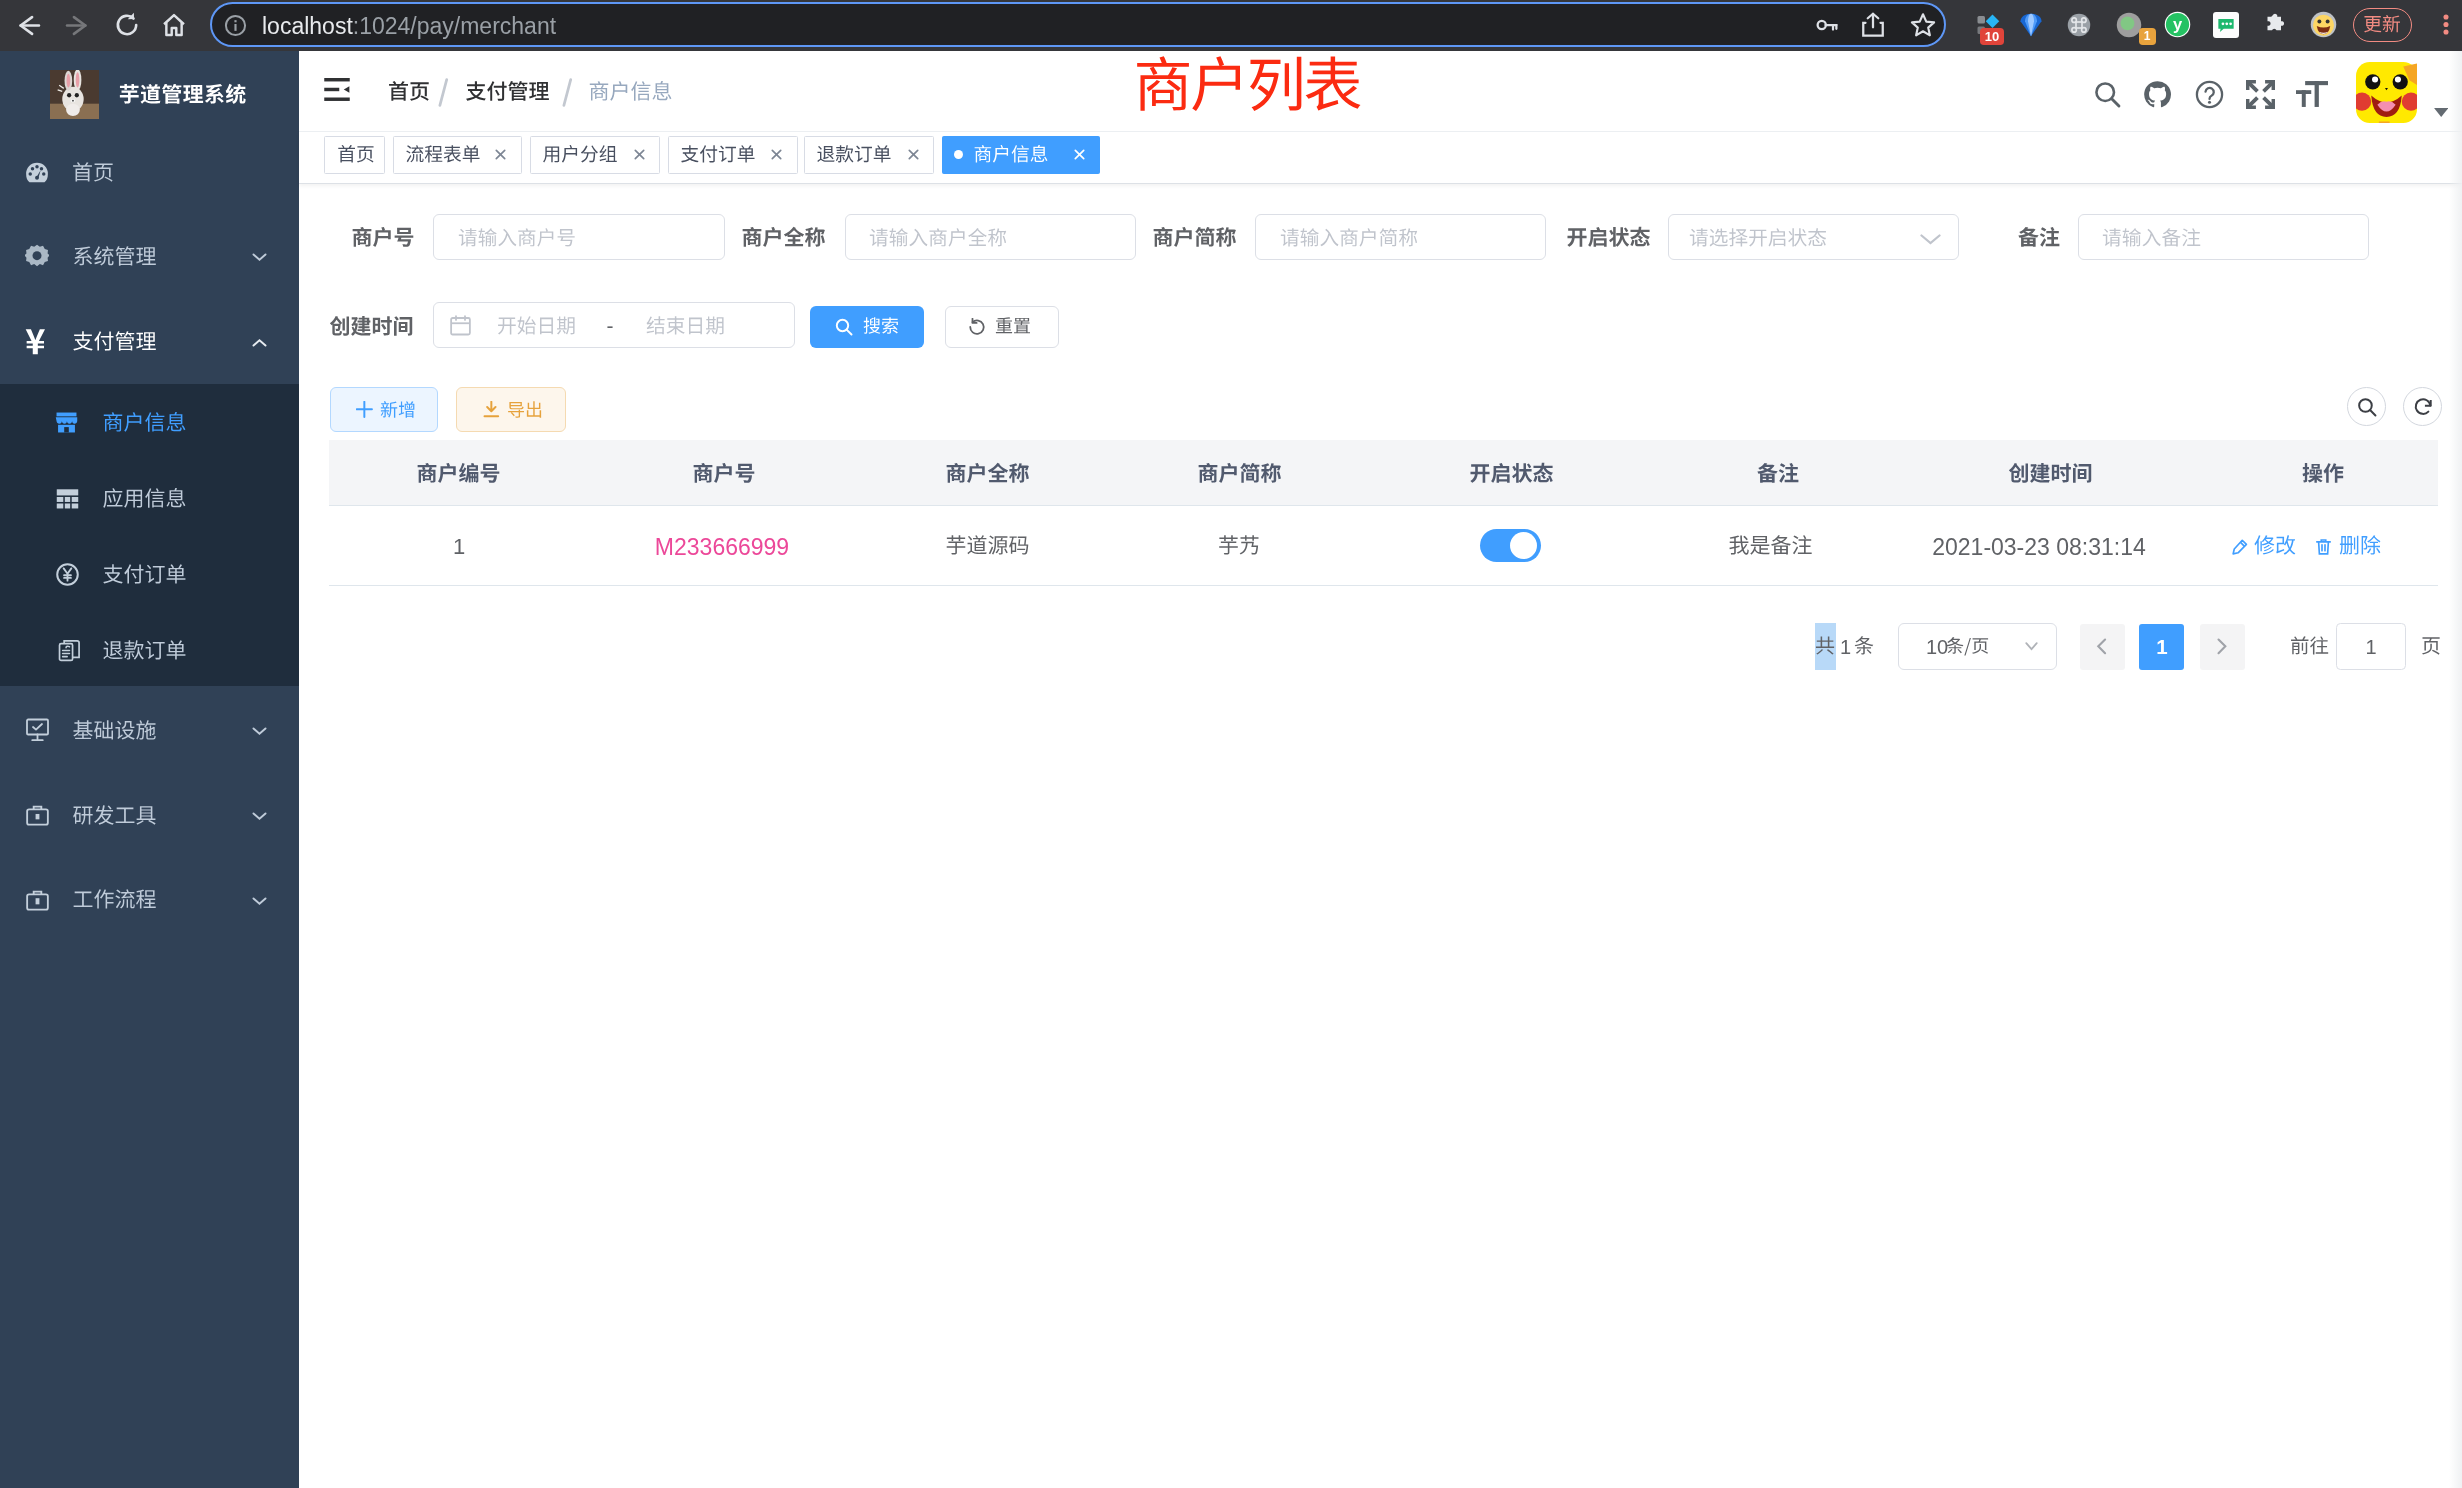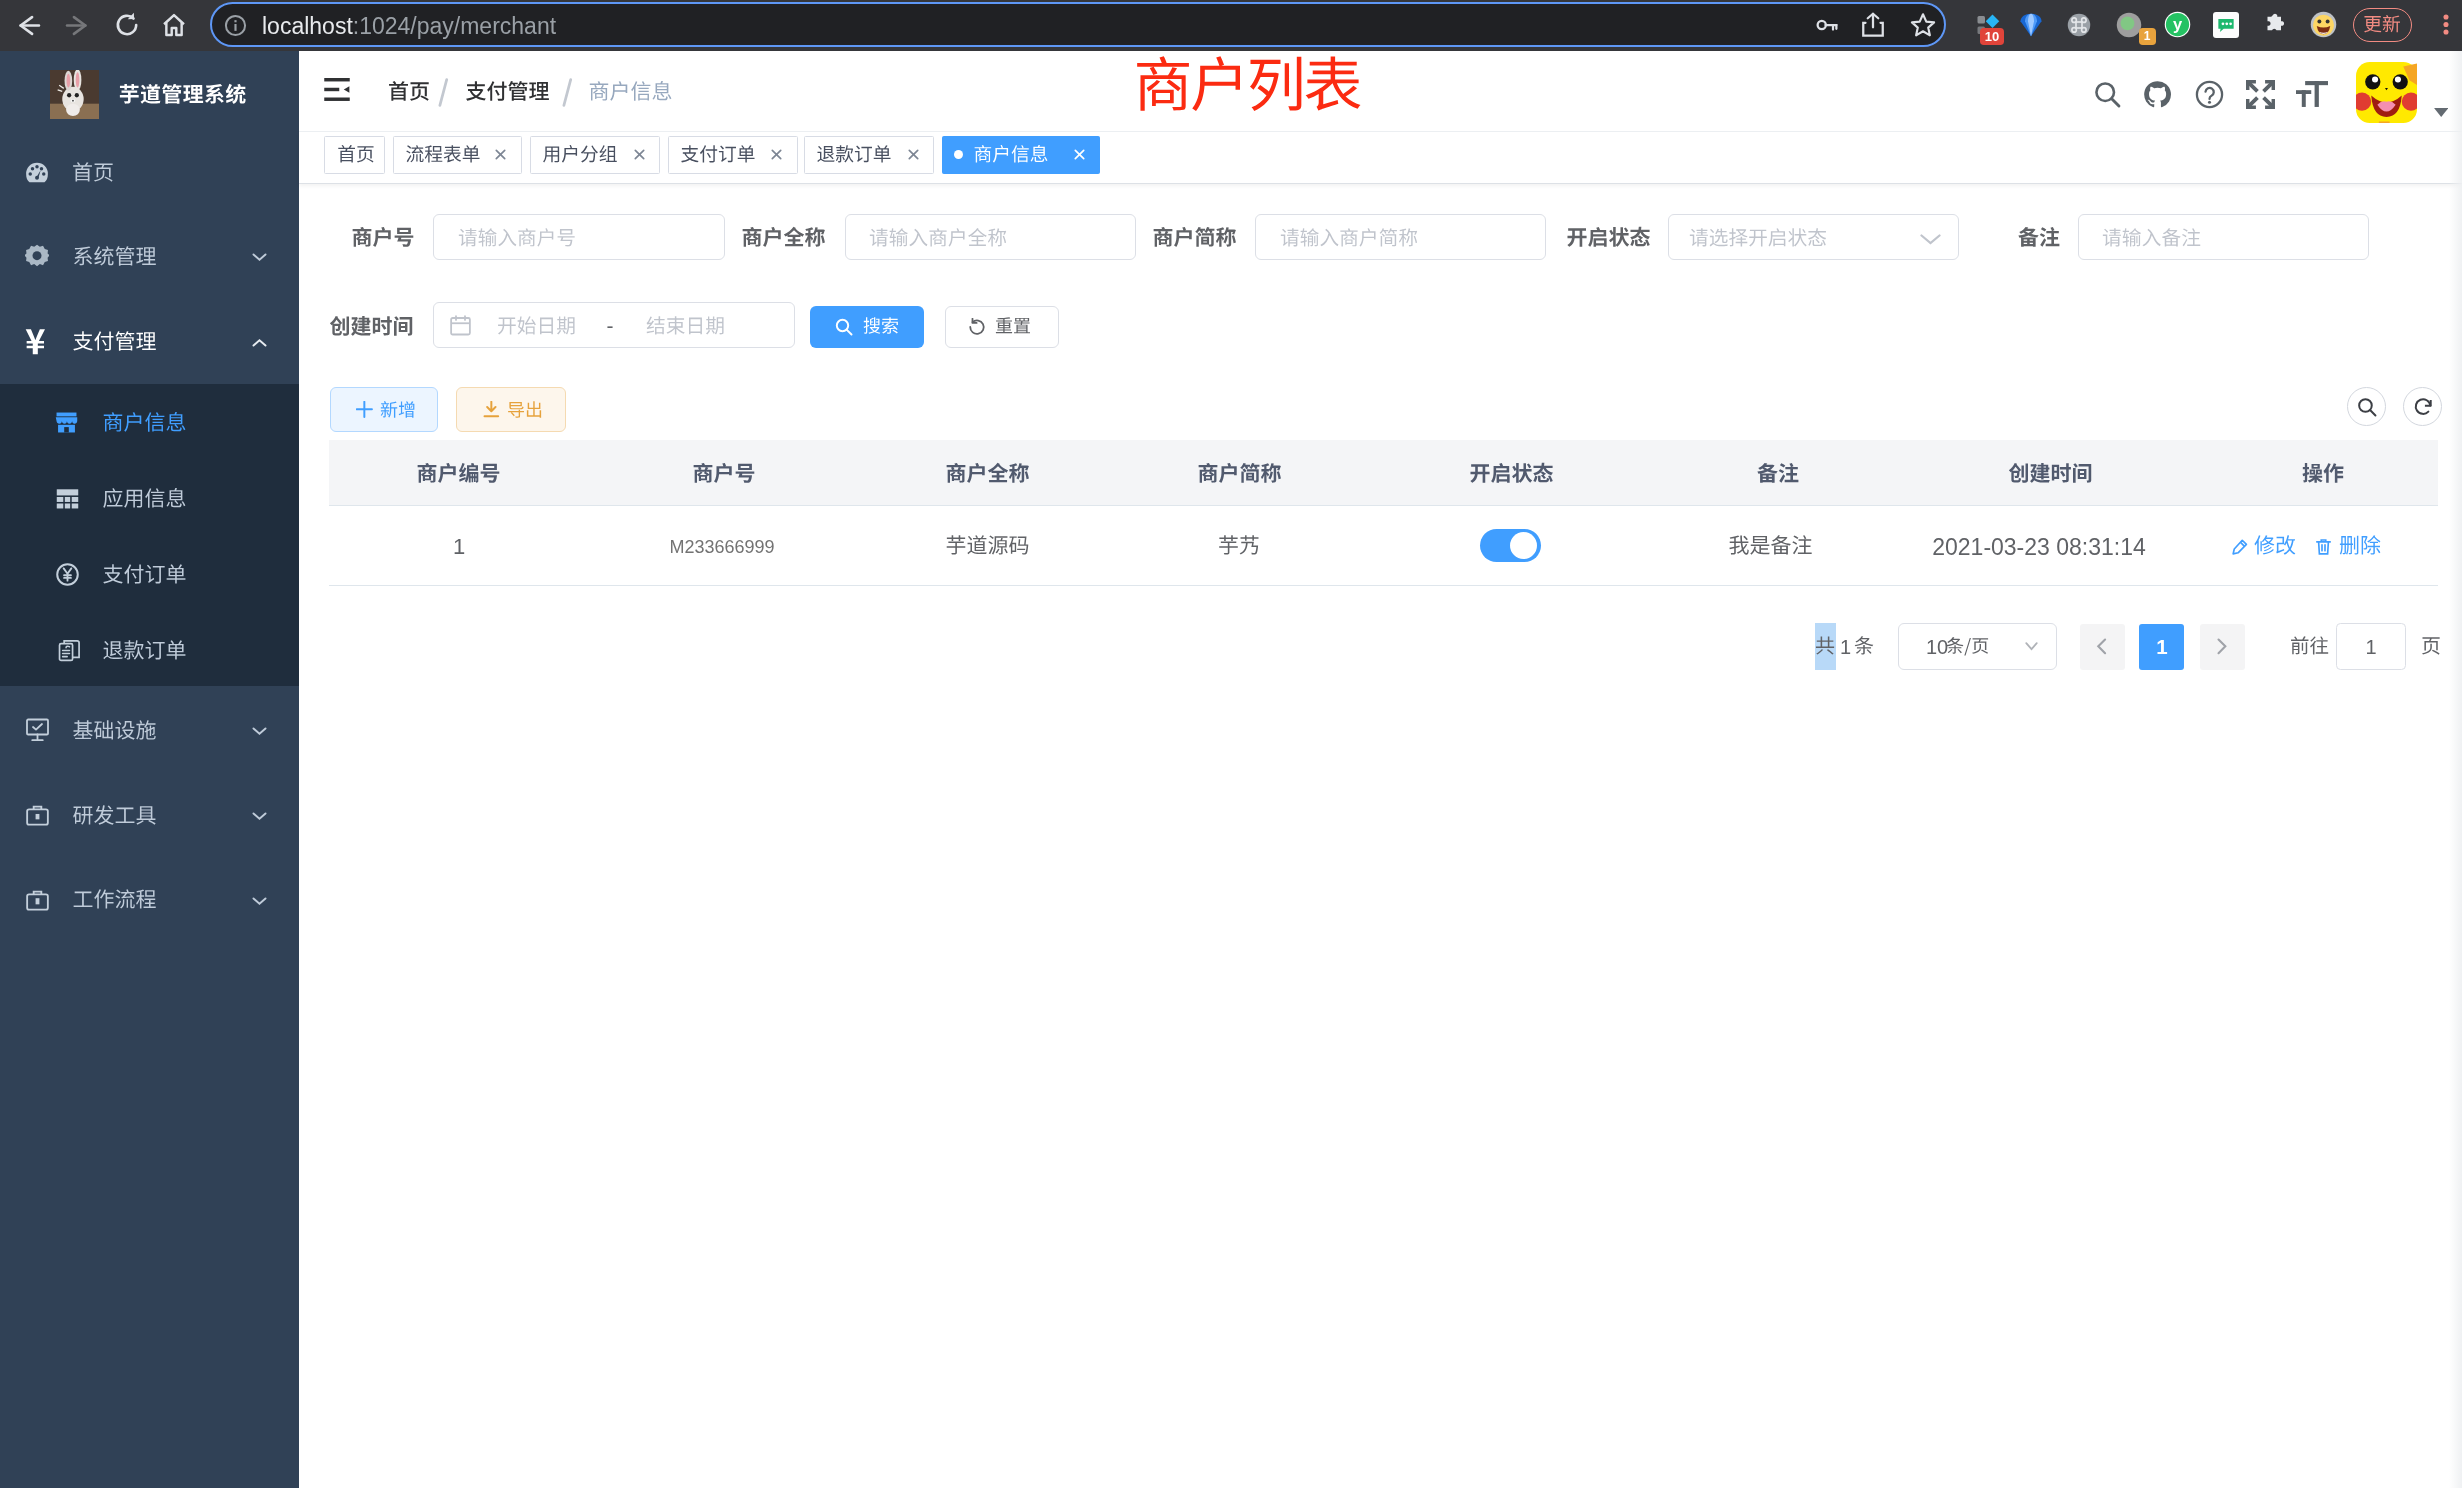--- a/index.html
+++ b/index.html
@@ -444,21 +444,21 @@
       <path transform="translate(0,25.2)" fill="#515a6e" d="M17.9 -18.6C16.8 -17.6 15.4 -16.8 13.8 -16C12.1 -16.7 10.7 -17.6 9.5 -18.5L9.7 -18.6ZM10.1 -23.9C8.6 -21.6 5.8 -19 1.7 -17.3C2.4 -16.7 3.4 -15.6 3.9 -14.8C5 -15.4 6.1 -16 7.1 -16.7C8 -15.9 9 -15.2 10.1 -14.5C7.1 -13.6 3.8 -12.9 0.5 -12.6C1 -11.8 1.7 -10.4 1.9 -9.5L4.1 -9.8V2.5H7.6V1.7H19.9V2.5H23.5V-9.9H4.9C8.1 -10.6 11.1 -11.4 13.9 -12.6C17.4 -11.2 21.4 -10.3 25.6 -9.8C26 -10.7 26.9 -12.2 27.6 -12.9C24.1 -13.2 20.7 -13.8 17.7 -14.6C20 -16.2 22 -18.1 23.4 -20.4L21.2 -21.7L20.6 -21.5H12.4C12.9 -22.1 13.3 -22.6 13.7 -23.2ZM7.6 -2.9H12.2V-1.1H7.6ZM7.6 -5.5V-7.1H12.2V-5.5ZM19.9 -2.9V-1.1H15.6V-2.9ZM19.9 -5.5H15.6V-7.1H19.9Z M30.5 -21C32.3 -20.1 34.6 -18.8 35.8 -17.9L37.7 -20.6C36.5 -21.5 34.1 -22.7 32.4 -23.5ZM29 -13.2C30.7 -12.3 33.1 -11 34.2 -10.1L36.1 -12.9C34.9 -13.8 32.5 -15 30.8 -15.7ZM29.7 0 32.6 2.3C34.2 -0.4 36 -3.6 37.5 -6.6L35.1 -8.8C33.4 -5.6 31.2 -2.1 29.7 0ZM43.3 -22.9C44.1 -21.5 44.9 -19.8 45.2 -18.6H37.8V-15.4H44.5V-10.4H38.9V-7.2H44.5V-1.5H36.9V1.7H55.2V-1.5H48V-7.2H53.4V-10.4H48V-15.4H54.4V-18.6H45.9L48.6 -19.5C48.2 -20.7 47.2 -22.6 46.4 -23.9Z"></path>
     </svg>
     <svg style="position:absolute;left:2008px;top:462px" width="85" height="24" viewBox="0 0 112 32">
       <path transform="translate(0,25.2)" fill="#515a6e" d="M22.7 -23.2V-1.4C22.7 -0.9 22.4 -0.7 21.9 -0.7C21.3 -0.7 19.4 -0.7 17.6 -0.8C18.1 0.1 18.6 1.5 18.8 2.5C21.4 2.5 23.2 2.4 24.4 1.8C25.6 1.3 26 0.5 26 -1.4V-23.2ZM17.3 -20.6V-4.7H20.5V-20.6ZM5.2 -13.6H5.1C6.7 -15.1 8.1 -16.9 9.3 -18.9C10.8 -17.2 12.4 -15.2 13.6 -13.6ZM8.3 -23.9C6.8 -20.3 3.9 -16.5 0.5 -14.2C1.2 -13.6 2.4 -12.4 2.9 -11.7L3.8 -12.4V-2.1C3.8 1.1 4.8 2 8.1 2C8.8 2 11.8 2 12.6 2C15.5 2 16.3 0.9 16.7 -3.1C15.8 -3.3 14.5 -3.8 13.8 -4.3C13.6 -1.4 13.4 -0.8 12.3 -0.8C11.6 -0.8 9.1 -0.8 8.5 -0.8C7.2 -0.8 7 -1 7 -2.1V-10.7H11.5C11.3 -8.3 11.1 -7.3 10.8 -6.9C10.6 -6.7 10.4 -6.7 10 -6.7C9.6 -6.7 8.8 -6.7 7.9 -6.8C8.3 -6 8.6 -4.8 8.7 -3.9C9.9 -3.9 11 -3.9 11.7 -4C12.5 -4.1 13 -4.4 13.6 -5C14.2 -5.8 14.5 -7.8 14.7 -12.5V-12.6L16.9 -14.6C15.6 -16.5 13 -19.4 10.9 -21.7L11.4 -22.9Z M38.9 -21.7V-19.2H43.6V-17.8H37.4V-15.3H43.6V-13.9H38.7V-11.4H43.6V-10.1H38.6V-7.7H43.6V-6.3H37.5V-3.8H43.6V-1.8H46.8V-3.8H54.2V-6.3H46.8V-7.7H53.3V-10.1H46.8V-11.4H53V-15.3H54.5V-17.8H53V-21.7H46.8V-23.8H43.6V-21.7ZM46.8 -15.3H50V-13.9H46.8ZM46.8 -17.8V-19.2H50V-17.8ZM30.5 -10.1C30.5 -10.4 31.4 -11 32.1 -11.3H34.5C34.2 -9.5 33.9 -7.9 33.4 -6.4C32.9 -7.4 32.4 -8.5 32 -9.7L29.6 -8.9C30.2 -6.7 31.1 -4.8 32.1 -3.4C31.2 -1.8 30 -0.6 28.7 0.3C29.4 0.7 30.6 1.9 31.1 2.5C32.3 1.6 33.3 0.4 34.2 -1C37.2 1.4 41 2 45.7 2H54C54.2 1.1 54.7 -0.4 55.2 -1.1C53.2 -1 47.4 -1 45.8 -1C41.7 -1.1 38.2 -1.5 35.6 -3.7C36.7 -6.4 37.4 -9.8 37.8 -13.9L35.9 -14.3L35.3 -14.3H34.4C35.6 -16.4 36.8 -18.8 37.9 -21.3L35.9 -22.7L34.9 -22.3H29.6V-19.3H33.7C32.7 -17.1 31.6 -15.2 31.2 -14.5C30.6 -13.6 29.8 -12.8 29.2 -12.7C29.7 -12 30.3 -10.7 30.5 -10.1Z M68.9 -12C70.2 -9.9 72 -7.2 72.8 -5.5L75.8 -7.3C74.9 -8.9 73 -11.5 71.6 -13.4ZM64.4 -10.8V-5.7H61V-10.8ZM64.4 -13.7H61V-18.6H64.4ZM57.8 -21.6V-0.4H61V-2.7H67.5V-21.6ZM76.9 -23.6V-18.6H68.5V-15.3H76.9V-2C76.9 -1.4 76.7 -1.2 76.1 -1.2C75.5 -1.2 73.4 -1.2 71.4 -1.3C71.9 -0.4 72.5 1.1 72.6 2.1C75.4 2.1 77.4 2 78.6 1.5C79.9 1 80.3 0.1 80.3 -2V-15.3H83.2V-18.6H80.3V-23.6Z M86 -17.1V2.5H89.5V-17.1ZM86.4 -22C87.7 -20.6 89.1 -18.8 89.7 -17.6L92.5 -19.4C91.9 -20.6 90.3 -22.4 89 -23.6ZM95.3 -7.9H100.7V-5.2H95.3ZM95.3 -13.2H100.7V-10.6H95.3ZM92.3 -15.9V-2.5H103.9V-15.9ZM93.5 -22.4V-19.3H106.8V-1.1C106.8 -0.8 106.7 -0.6 106.3 -0.6C106 -0.6 104.9 -0.6 104.1 -0.7C104.5 0.1 104.9 1.5 105 2.3C106.8 2.3 108.1 2.3 109.1 1.8C110 1.2 110.3 0.4 110.3 -1.1V-22.4Z"></path>
     </svg>
     <svg style="position:absolute;left:2302px;top:462px" width="42" height="24" viewBox="0 0 56 32">
       <path transform="translate(0,25.2)" fill="#515a6e" d="M15.6 -20.4H20.7V-18.6H15.6ZM12.7 -22.7V-16.2H23.7V-22.7ZM12.7 -13H15V-10.9H12.7ZM21.3 -13H23.7V-10.9H21.3ZM3.8 -23.8V-18.5H1.1V-15.4H3.8V-10.4L0.7 -9.5L1.5 -6.2L3.8 -7V-1.2C3.8 -0.9 3.7 -0.8 3.4 -0.8C3.1 -0.8 2.4 -0.8 1.6 -0.8C2 0.1 2.4 1.4 2.4 2.2C4 2.2 5.1 2.1 5.9 1.6C6.7 1.1 6.9 0.3 6.9 -1.2V-8.1L9.5 -9L9 -12L6.9 -11.3V-15.4H9.3V-18.5H6.9V-23.8ZM9.8 -6.9V-4.2H15C13.1 -2.6 10.4 -1.2 7.7 -0.5C8.4 0.1 9.3 1.3 9.8 2.1C12.3 1.3 14.7 -0.2 16.6 -1.9V2.5H19.8V-2C21.3 -0.4 23.3 1 25.3 1.9C25.8 1.1 26.7 -0.1 27.4 -0.7C25.1 -1.4 22.8 -2.7 21.2 -4.2H26.9V-6.9H19.8V-8.6H26.4V-15.3H18.7V-8.7H17.6V-15.3H10.2V-8.6H16.6V-6.9Z M42.4 -23.5C41.2 -19.5 38.9 -15.4 36.5 -12.9C37.2 -12.4 38.5 -11.2 39 -10.6C40.3 -12 41.6 -13.9 42.7 -16H43.8V2.5H47.2V-3.7H54.9V-6.9H47.2V-10H54.5V-13.1H47.2V-16H55.2V-19.2H44.3C44.8 -20.4 45.3 -21.5 45.7 -22.7ZM35 -23.7C33.6 -19.7 31.2 -15.7 28.6 -13.2C29.2 -12.3 30.2 -10.4 30.5 -9.6C31.1 -10.2 31.6 -10.9 32.2 -11.6V2.5H35.6V-16.8C36.6 -18.7 37.5 -20.7 38.3 -22.7Z"></path>
     </svg>
     <div style="position:absolute;left:329px;top:506px;width:2109px;height:80px;background:#fff;border-bottom:0.8px solid #dfe6ec"></div>
     <div style="position:absolute;left:459px;top:547px;transform:translate(-50%,-50%);font-family:'Liberation Sans',sans-serif;font-size:22px;font-weight:400;color:#606266;white-space:pre">1</div>
-    <div style="position:absolute;left:722px;top:547px;transform:translate(-50%,-50%);font-family:'Liberation Sans',sans-serif;font-size:18px;font-weight:400;color:#737373;white-space:pre">M233666999</div>
+    <div style="position:absolute;left:722px;top:547px;transform:translate(-50%,-50%);font-family:'Liberation Sans',sans-serif;font-size:23px;font-weight:400;color:#ec4899;white-space:pre">M233666999</div>
     <svg style="position:absolute;left:945px;top:534px" width="85" height="24" viewBox="0 0 112 32">
       <path transform="translate(0,25.2)" fill="#606266" d="M17.6 -23.5V-20.6H10.3V-23.5H8.2V-20.6H1.8V-18.7H8.2V-16H10.3V-18.7H17.6V-16H19.7V-18.7H26.2V-20.6H19.7V-23.5ZM1.6 -8.8V-6.8H13.1V-0.6C13.1 -0.1 12.9 0.1 12.3 0.1C11.8 0.1 9.8 0.1 7.7 0C8.1 0.6 8.4 1.5 8.5 2.1C11.1 2.1 12.9 2.1 13.8 1.8C14.8 1.4 15.2 0.8 15.2 -0.5V-6.8H26.4V-8.8H15.2V-13.1H24.4V-15.1H3.8V-13.1H13.1V-8.8Z M29.8 -21.4C31.3 -20 33 -18 33.8 -16.7L35.5 -17.9C34.7 -19.2 32.9 -21.1 31.4 -22.4ZM40.7 -10.3H50.1V-8H40.7ZM40.7 -6.5H50.1V-4.1H40.7ZM40.7 -14.1H50.1V-11.8H40.7ZM38.8 -15.7V-2.5H52.2V-15.7H45.5C45.8 -16.4 46.1 -17.2 46.5 -18.1H54.5V-19.8H49.3C50 -20.7 50.7 -21.9 51.3 -22.9L49.3 -23.5C48.8 -22.4 47.9 -20.9 47.2 -19.8H41.9L43.4 -20.5C43 -21.4 42.1 -22.7 41.3 -23.6L39.6 -22.9C40.3 -22 41.1 -20.7 41.5 -19.8H36.7V-18.1H44.1C44 -17.3 43.7 -16.4 43.5 -15.7ZM35.3 -13.5H29.4V-11.6H33.3V-2.9C32.1 -2.4 30.6 -1.2 29.2 0.2L30.5 1.9C31.9 0.2 33.3 -1.3 34.4 -1.3C35 -1.3 35.9 -0.5 37.1 0.2C39 1.3 41.4 1.6 44.7 1.6C47.4 1.6 52.3 1.4 54.3 1.3C54.4 0.7 54.7 -0.3 54.9 -0.8C52.2 -0.5 48 -0.3 44.8 -0.3C41.7 -0.3 39.3 -0.5 37.5 -1.5C36.5 -2 35.9 -2.5 35.3 -2.8Z M71 -11.4H79.6V-8.9H71ZM71 -15.4H79.6V-13H71ZM70.1 -5.7C69.3 -3.9 68.1 -1.9 66.8 -0.5C67.3 -0.3 68.1 0.3 68.5 0.6C69.7 -0.9 71.1 -3.2 72 -5.2ZM78.1 -5.3C79.2 -3.5 80.5 -1.1 81.1 0.3L83.1 -0.6C82.4 -1.9 81 -4.3 79.9 -6ZM58.4 -21.8C60 -20.8 62.1 -19.4 63.1 -18.5L64.4 -20.2C63.3 -21 61.2 -22.3 59.7 -23.2ZM57.1 -14.2C58.6 -13.3 60.7 -12 61.8 -11.2L63 -12.9C61.9 -13.7 59.8 -14.9 58.3 -15.7ZM57.7 0.7 59.5 1.8C60.9 -0.8 62.4 -4.3 63.6 -7.2L61.9 -8.4C60.6 -5.2 58.9 -1.5 57.7 0.7ZM65.5 -22.1V-14.5C65.5 -9.9 65.2 -3.5 62 1C62.5 1.2 63.4 1.8 63.7 2.1C67.1 -2.6 67.5 -9.6 67.5 -14.5V-20.2H82.6V-22.1ZM74.2 -19.9C74 -19 73.7 -17.9 73.4 -17H69.1V-7.3H74.2V0C74.2 0.3 74.1 0.4 73.7 0.4C73.4 0.4 72.1 0.4 70.8 0.4C71.1 1 71.3 1.7 71.4 2.2C73.2 2.2 74.5 2.2 75.2 1.9C76 1.6 76.2 1.1 76.2 0.1V-7.3H81.6V-17H75.4C75.8 -17.7 76.2 -18.6 76.5 -19.4Z M95.5 -5.7V-3.8H106.2V-5.7ZM97.7 -18.2C97.6 -15.4 97.2 -11.7 96.8 -9.4H97.4L108.2 -9.4C107.6 -3.3 107 -0.8 106.3 -0.1C106 0.2 105.7 0.3 105.2 0.3C104.7 0.3 103.5 0.3 102.1 0.1C102.5 0.6 102.6 1.5 102.7 2C104 2.1 105.3 2.1 106.1 2.1C106.9 2 107.4 1.8 108 1.2C109 0.2 109.6 -2.7 110.3 -10.3C110.3 -10.6 110.3 -11.2 110.3 -11.2H106.8C107.3 -14.7 107.7 -18.9 108 -21.8L106.5 -22L106.1 -21.9H96.4V-19.9H105.8C105.6 -17.5 105.2 -14.1 104.9 -11.2H99C99.3 -13.3 99.6 -15.9 99.7 -18.1ZM85.4 -22V-20.1H88.8C88.1 -15.8 86.8 -11.8 84.8 -9.2C85.1 -8.6 85.6 -7.4 85.8 -6.9C86.3 -7.6 86.8 -8.4 87.2 -9.2V1H89.1V-1.3H94.2V-13.4H89.1C89.8 -15.5 90.4 -17.8 90.9 -20.1H95V-22ZM89.1 -11.5H92.4V-3.2H89.1Z"></path>
     </svg>
     <svg style="position:absolute;left:1218px;top:534px" width="42" height="24" viewBox="0 0 56 32">
       <path transform="translate(0,25.2)" fill="#606266" d="M17.6 -23.5V-20.6H10.3V-23.5H8.2V-20.6H1.8V-18.7H8.2V-16H10.3V-18.7H17.6V-16H19.7V-18.7H26.2V-20.6H19.7V-23.5ZM1.6 -8.8V-6.8H13.1V-0.6C13.1 -0.1 12.9 0.1 12.3 0.1C11.8 0.1 9.8 0.1 7.7 0C8.1 0.6 8.4 1.5 8.5 2.1C11.1 2.1 12.9 2.1 13.8 1.8C14.8 1.4 15.2 0.8 15.2 -0.5V-6.8H26.4V-8.8H15.2V-13.1H24.4V-15.1H3.8V-13.1H13.1V-8.8Z M45.8 -23.5V-20.9H38.1V-23.5H36.1V-20.9H30V-19H36.1V-16.3H38.1V-19H45.8V-16.3H47.9V-19H54V-20.9H47.9V-23.5ZM31 -15V-13H37.3C36.8 -7.6 35.6 -2.3 28.9 0.3C29.4 0.7 30 1.5 30.2 2C37.4 -1 38.9 -6.8 39.5 -13H45.5C45.2 -11.2 44.8 -9.2 44.4 -7.8H51.2C50.7 -2.9 50.2 -0.9 49.5 -0.2C49.2 0 48.9 0.1 48.3 0.1C47.7 0.1 46 0.1 44.3 -0.1C44.7 0.5 45 1.3 45 2C46.6 2.1 48.2 2.1 49.1 2C50 2 50.6 1.8 51.2 1.2C52.2 0.2 52.8 -2.4 53.4 -8.8C53.5 -9.1 53.5 -9.8 53.5 -9.8H46.9C47.2 -11.4 47.6 -13.3 47.9 -15Z"></path>
     </svg>
     <div style="position:absolute;left:1480px;top:529px;width:61px;height:33px;background:#409eff;border-radius:16.7px"></div>
     <div style="position:absolute;left:1510px;top:532px;width:27px;height:27px;background:#fff;border-radius:50%"></div>
     <svg style="position:absolute;left:1728px;top:534px" width="85" height="24" viewBox="0 0 112 32">
       <path transform="translate(0,25.2)" fill="#606266" d="M19.7 -21.7C21.3 -20.2 23.2 -18.2 24.1 -16.9L25.8 -18.1C24.9 -19.4 22.9 -21.4 21.3 -22.8ZM23.3 -12C22.3 -10.2 21.1 -8.4 19.6 -6.8C19.1 -8.7 18.7 -10.9 18.5 -13.2H26.5V-15.2H18.2C18 -17.8 17.9 -20.5 17.9 -23.3H15.7C15.7 -20.5 15.8 -17.8 16.1 -15.2H9.7V-20.2C11.4 -20.5 13 -20.9 14.4 -21.4L12.9 -23.2C10.2 -22.2 5.7 -21.2 1.7 -20.6C2 -20.1 2.3 -19.4 2.4 -18.9C4 -19.1 5.8 -19.4 7.6 -19.7V-15.2H1.6V-13.2H7.6V-8.3L1.1 -7L1.8 -4.9L7.6 -6.2V-0.5C7.6 0 7.4 0.1 6.9 0.2C6.4 0.2 4.8 0.2 3 0.1C3.3 0.7 3.6 1.7 3.7 2.3C6 2.3 7.6 2.2 8.4 1.9C9.4 1.5 9.7 0.9 9.7 -0.5V-6.7L14.8 -7.9L14.7 -9.8L9.7 -8.7V-13.2H16.3C16.6 -10.2 17.2 -7.4 17.8 -5C15.8 -3.2 13.6 -1.6 11.2 -0.5C11.7 -0 12.3 0.7 12.6 1.2C14.7 0.1 16.7 -1.3 18.6 -2.9C19.8 0.3 21.6 2.3 23.8 2.3C25.9 2.3 26.7 1 27 -3.7C26.5 -3.9 25.7 -4.4 25.3 -4.8C25.1 -1.2 24.8 0.2 24 0.2C22.6 0.2 21.3 -1.6 20.3 -4.6C22.2 -6.6 23.9 -8.8 25.1 -11.2Z M34.6 -17H49.2V-14.7H34.6ZM34.6 -20.8H49.2V-18.5H34.6ZM32.6 -22.4V-13.1H51.3V-22.4ZM34.5 -8.4C33.7 -4.3 31.9 -1.1 29 0.8C29.5 1.1 30.3 1.9 30.6 2.3C32.4 1 33.9 -0.8 34.9 -3.1C37.2 0.8 40.9 1.7 46.5 1.7H54.2C54.3 1.1 54.6 0.2 55 -0.3C53.5 -0.3 47.7 -0.3 46.6 -0.3C45.4 -0.3 44.3 -0.3 43.3 -0.4V-4.3H52.6V-6.2H43.3V-9.3H54.4V-11.2H29.7V-9.3H41.2V-0.8C38.8 -1.4 37 -2.7 35.9 -5.3C36.1 -6.2 36.4 -7.1 36.6 -8.1Z M75.2 -19.3C73.8 -17.8 72 -16.6 69.9 -15.5C68 -16.5 66.4 -17.6 65.2 -19L65.5 -19.3ZM66.3 -23.6C64.9 -21.2 62.2 -18.4 58.1 -16.5C58.6 -16.1 59.2 -15.4 59.6 -14.9C61.2 -15.7 62.5 -16.7 63.7 -17.6C64.9 -16.5 66.2 -15.4 67.8 -14.5C64.3 -13.1 60.5 -12.1 56.8 -11.6C57.2 -11.1 57.6 -10.2 57.8 -9.6C61.9 -10.3 66.2 -11.5 70 -13.4C73.5 -11.7 77.6 -10.6 81.9 -10C82.2 -10.6 82.8 -11.5 83.2 -12C79.3 -12.4 75.4 -13.2 72.2 -14.5C74.8 -16.1 77.1 -18 78.6 -20.4L77.3 -21.2L76.9 -21.1H67.2C67.7 -21.8 68.2 -22.5 68.6 -23.2ZM62.9 -3.6H68.9V-0.5H62.9ZM62.9 -5.3V-8.1H68.9V-5.3ZM76.9 -3.6V-0.5H71V-3.6ZM76.9 -5.3H71V-8.1H76.9ZM60.8 -10V2.2H62.9V1.3H76.9V2.2H79.2V-10Z M86.6 -21.7C88.5 -20.8 90.8 -19.5 92 -18.5L93.2 -20.3C92 -21.1 89.6 -22.4 87.8 -23.2ZM85.2 -13.9C86.9 -13.1 89.2 -11.8 90.4 -10.9L91.5 -12.6C90.4 -13.5 88 -14.7 86.3 -15.5ZM86 0.5 87.8 1.9C89.4 -0.7 91.4 -4.2 92.8 -7.1L91.3 -8.5C89.7 -5.3 87.5 -1.7 86 0.5ZM99.3 -22.9C100.3 -21.5 101.3 -19.5 101.7 -18.3L103.7 -19.1C103.3 -20.3 102.2 -22.2 101.2 -23.6ZM93.4 -18.2V-16.2H100.7V-9.9H94.4V-7.9H100.7V-0.6H92.5V1.4H110.9V-0.6H102.9V-7.9H109.3V-9.9H102.9V-16.2H110.3V-18.2Z"></path>

